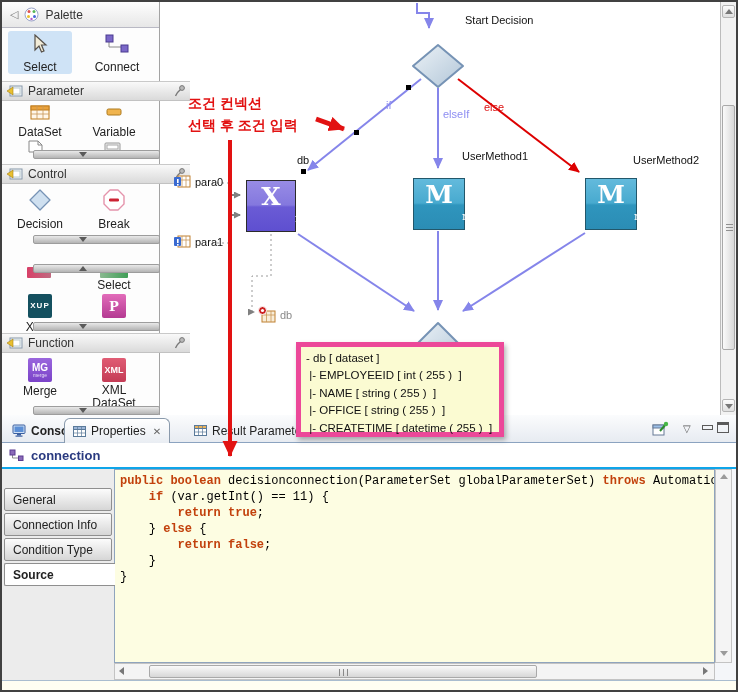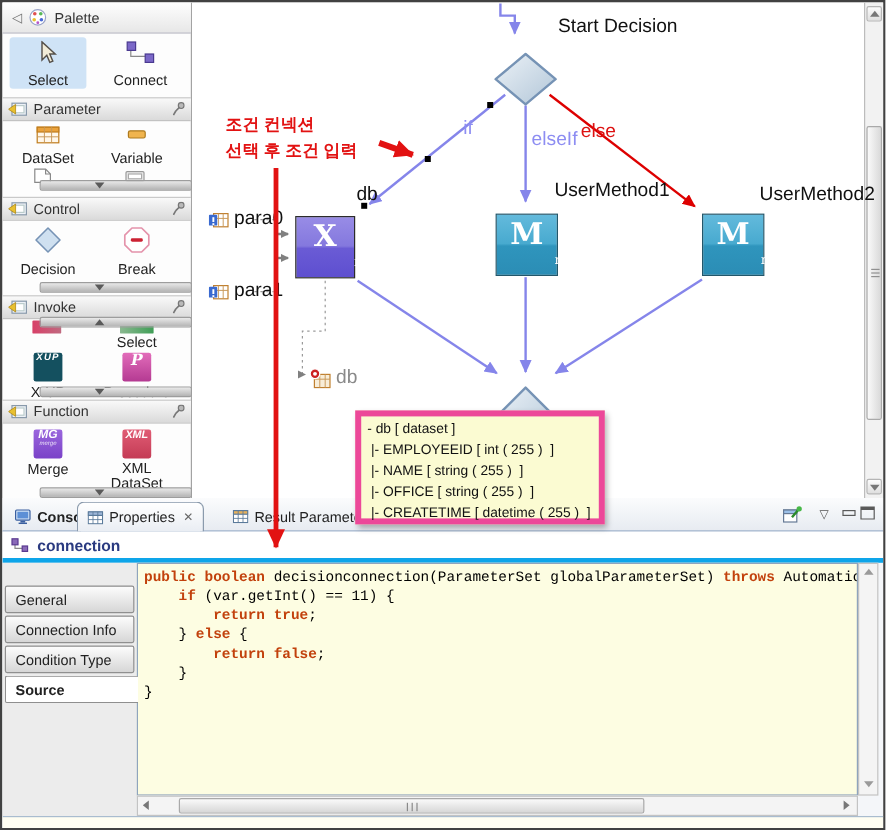--- a/index.html
+++ b/index.html
@@ -10,39 +10,39 @@
 
   
   .palette { left:0; top:0; width:158px; height:413px; background:#fdfdfd; border-right:1px solid #a3a3a3; z-index:3; }
   .pal-header { position:absolute; left:0; top:0; width:157px; height:26px; background:linear-gradient(#fefefe,#e7e7e7); border-bottom:1px solid #b9b9c4; display:flex; align-items:center; gap:6px; padding-left:8px; }
   .pal-title { font-size:12px; color:#333; }
   .collapse { color:#777; font-size:11px; cursor:pointer; }
   .tool-tile { position:absolute; top:29px; height:43px; text-align:center; border-radius:3px; padding-top:3px; }
   .tool-tile .tlabel { margin-top:3px; font-size:12px; }
   .sel-tile { left:6px; width:64px; background:#cfe3f6; }
   .con-tile { left:80px; width:70px; }
-  .section-hd { position:absolute; left:0; width:157px; height:20px; background:linear-gradient(#f9f9f9,#dadada); border-top:1px solid #c9c9c9; border-bottom:1px solid #c2c2c2; display:flex; align-items:center; gap:5px; padding:0 5px; }
+  .section-hd { position:absolute; left:0; width:188px; height:20px; background:linear-gradient(#f9f9f9,#dadada); border-top:1px solid #c9c9c9; border-bottom:1px solid #c2c2c2; display:flex; align-items:center; gap:5px; padding:0 5px; }
   .section-hd .stitle { flex:1; font-size:12px; color:#333; }
   .pitem { position:absolute; width:60px; text-align:center; font-size:12px; color:#222; }
   .pitem .ilabel { margin-top:2px; }
-  .icon24 { width:24px; height:24px; margin:0 auto; border-radius:2px; color:#fff; font-weight:bold; display:flex; flex-direction:column; align-items:center; justify-content:flex-start; line-height:1;font-style:italic; }
+  .icon24 { width:24px; height:24px; margin:0 auto; border-radius:2px; color:#fff; font-weight:bold; display:flex; flex-direction:column; align-items:center; justify-content:center; line-height:1; }
   .xup-i { background:#14505f; font-size:8px; letter-spacing:1px; }
   .proc-i { background:linear-gradient(#e26cba,#b43a92); font-size:13px; font-family:"DejaVu Serif",serif; }
   .merge-i { background:linear-gradient(#9a66dd,#7a42c8); font-size:10px; }
   .merge-i .sub { font-size:5px; font-weight:normal; opacity:.8; }
   .xml-i { background:linear-gradient(#e05c74,#c43b55); font-size:9px; }
   .drawer { position:absolute; left:31px; width:127px; height:9px; background:linear-gradient(#e9e9e9,#b4b4b4); border:1px solid #9d9d9d; border-radius:2px; z-index:5; }
   .drawer::after { content:""; position:absolute; left:45px; top:1px; width:0; height:0; border-left:4px solid transparent; border-right:4px solid transparent; }
   .drawer.down::after { border-top:5px solid #5a5a5a; }
   .drawer.up::after { border-bottom:5px solid #5a5a5a; }
   .frag { position:absolute; height:11px; border-radius:1px; }
 
   
   .canvas { left:158px; top:0; width:560px; height:413px; background:#fff; z-index:1; }
-  .dgm-label { position:absolute; font-size:16px; color:#111; white-space:nowrap; z-index:4; }
+  .dgm-label { position:absolute; font-size:11px; color:#111; white-space:nowrap; z-index:4; }
   .edge-label-blue { color:#8d8df2; }
   .edge-label-red { color:#dd1111; }
   .gray-label { color:#8a8a8a; }
   .node { position:absolute; width:50px; height:52px; border:1px solid #2b2b2b; color:#fff; text-align:center; z-index:4; }
   .node .nletter { font:bold 25px "DejaVu Serif",serif; line-height:30px; margin-top:1px; }
   .node .ncaption { font:11px "DejaVu Serif",serif; line-height:13px;padding-left:48px; }
   .nd-x { background:linear-gradient(180deg,#988ce6 0%,#8478de 48%,#6a5bd5 52%,#5e4fd0 100%); }
   .nd-m { width:52px; background:linear-gradient(180deg,#63badc 0%,#48aacf 48%,#2f95bd 52%,#2b8db5 100%); border-color:#22576b; }
   .vscroll { left:718px; top:0; width:16px; height:413px; background:#f2f2f2; border-left:1px solid #bcbcbc; z-index:3; }
   .sb-btn { position:absolute; left:1px; width:13px; height:13px; background:linear-gradient(#fcfcfc,#dfdfdf); border:1px solid #b5b5b5; border-radius:2px; }
@@ -63,21 +63,21 @@
   
   .bottom { left:0; top:413px; width:734px; height:275px; background:#f4f6f9; z-index:2; }
   .tabbar { position:absolute; left:0; top:0; width:734px; height:28px; background:linear-gradient(#fbfcfd,#e7ebf1); border-bottom:1px solid #8ba3c0; }
   .tab { position:absolute; top:3px; height:25px; display:flex; align-items:center; gap:5px; padding:0 8px; font-size:12px; color:#222; }
   .tab.selected { background:linear-gradient(#ffffff,#e9edf3); border:1px solid #8a9aac; border-bottom:none; border-radius:6px 6px 0 0; z-index:2; }
   .tab .close { font-size:10px; color:#666; margin-left:2px; cursor:pointer; }
   .tb-ico { position:absolute; top:6px; cursor:pointer; }
   .mini-box { width:11px; height:5px; border:1px solid #5a5a5a; margin-top:4px; }
   .maxi-box { width:12px; height:11px; border:1px solid #5a5a5a; border-top:3px solid #5a5a5a; margin-top:1px; }
   .vmenu { font-size:10px; color:#555; }
-  .ptitle-row { position:absolute; left:0; top:28px; width:734px; height:26px; background:#fff; border-bottom:4px solid #0ea5e9; display:flex; align-items:center; gap:7px; padding-left:7px; }
+  .ptitle-row { position:absolute; left:0; top:28px; width:734px; height:26px; background:#fff; border-bottom:2px solid #0ea5e9; display:flex; align-items:center; gap:7px; padding-left:7px; }
   .ptitle { font-weight:bold; font-size:13px; color:#2a3a80; }
   .sidecol { position:absolute; left:0; top:54px; width:112px; height:221px; background:#ececec; }
   .sidetab { position:absolute; left:2px; width:108px; height:23px; background:linear-gradient(#fcfcfc,#d6d6d6); border:1px solid #8f8f8f; border-radius:2px; font-size:12px; color:#222; display:flex; align-items:center; padding-left:8px; cursor:pointer; }
   .sidetab.active { width:111px; background:#fff; font-weight:bold; border-right:none; border-radius:2px 0 0 2px; z-index:2; }
   .editor { position:absolute; left:112px; top:54px; width:601px; height:194px; background:#fdfde2; border:1px solid #8fa4bd; padding:3px 0 0 5px; overflow:hidden; cursor:text; }
   .cl { white-space:pre; font:12px "Liberation Mono","DejaVu Sans Mono",monospace; line-height:16px; color:#000; }
   .cl .kw { color:#c2410c; font-weight:bold; }
   .cl .str { color:#2a00ff; }
   .ed-vscroll { position:absolute; left:713px; top:54px; width:17px; height:194px; background:#f4f4f4; border:1px solid #c3c3c3; }
   .ed-hscroll { position:absolute; left:112px; top:248px; width:601px; height:17px; background:#f4f4f4; border:1px solid #c3c3c3; }
@@ -177,32 +177,20 @@
     </div>
     <div class="pitem" style="left:82px;top:186px">
       <svg width="24" height="24" viewBox="0 0 24 24">
           <polygon points="8,2 16,2 22,8 22,16 16,22 8,22 2,16 2,8" fill="#fff" stroke="#e493ab" stroke-width="1.4" stroke-linejoin="round"></polygon>
           <rect x="7" y="10.6" width="10" height="2.8" rx="1.2" fill="#cc2233"></rect>
         </svg>
       <div class="ilabel">Break</div>
     </div>
     <div class="drawer down" style="top:233px"></div>
 
-    <div class="section-hd" style="top:244px">
-      <svg width="16" height="13" viewBox="0 0 16 13">
-          <rect x="3" y="1" width="12" height="10" fill="#eef2f8" stroke="#8899aa"></rect>
-          <rect x="5" y="3" width="8" height="6" fill="#fff" stroke="#bcc"></rect>
-          <polygon points="0,6 6,2 6,10" fill="#e8c030" stroke="#a88010" stroke-width=".6"></polygon>
-        </svg>
-      <span class="stitle">Invoke</span>
-      <svg width="10" height="12" viewBox="0 0 10 12">
-          <circle cx="7" cy="3" r="2.4" fill="#b9b9b9" stroke="#777"></circle>
-          <path d="M5.5,4.5 L2.5,7.5 M2.5,7.5 L0.5,11" stroke="#777" stroke-width="1.4" fill="none"></path>
-        </svg>
-    </div>
     <div class="frag" style="left:25px;top:265px;width:24px;background:linear-gradient(90deg,#d84068,#c06a80)"></div>
     <div class="frag" style="left:98px;top:265px;width:28px;background:linear-gradient(90deg,#8ab890,#3f9e56)"></div>
     <div class="drawer up" style="top:262px"></div>
     <div class="pitem" style="left:82px;top:274px">
       <div class="ilabel">Select</div>
     </div>
     <div class="pitem" style="left:8px;top:292px">
       <div class="icon24 xup-i">
           <span>XUP</span>
         </div>

